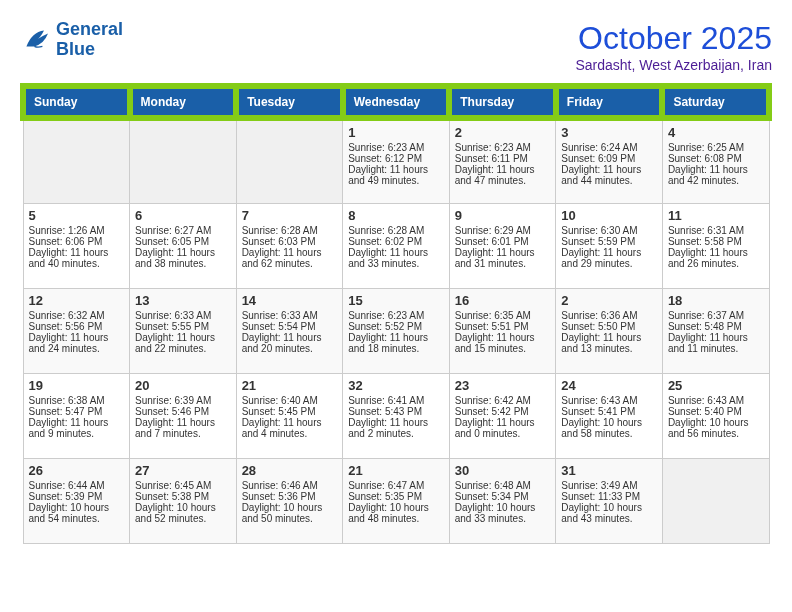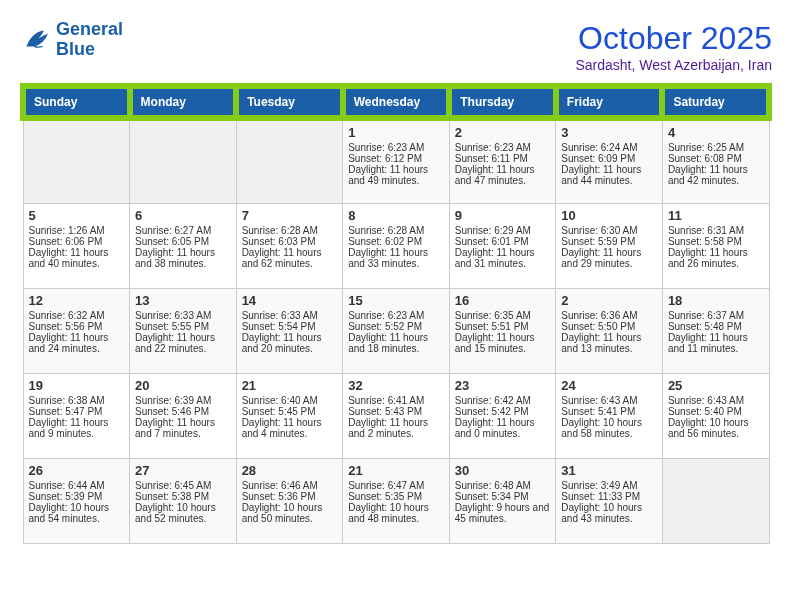--- a/index.html
+++ b/index.html
@@ -299,21 +299,21 @@
         <td>
           <span class="day-num">21</span>
           <div>Sunrise: 6:47 AM</div>
           <div>Sunset: 5:35 PM</div>
           <div>Daylight: 10 hours and 48 minutes.</div>
         </td>
         <td>
           <span class="day-num">30</span>
           <div>Sunrise: 6:48 AM</div>
           <div>Sunset: 5:34 PM</div>
-          <div>Daylight: 9 hours and 45 minutes.</div>
+          <div>Daylight: 10 hours and 33 minutes.</div>
         </td>
         <td>
           <span class="day-num">31</span>
           <div>Sunrise: 3:49 AM</div>
           <div>Sunset: 11:33 PM</div>
           <div>Daylight: 10 hours and 43 minutes.</div>
         </td>
         <td class="cell-empty"></td>
       </tr>
     </tbody>

